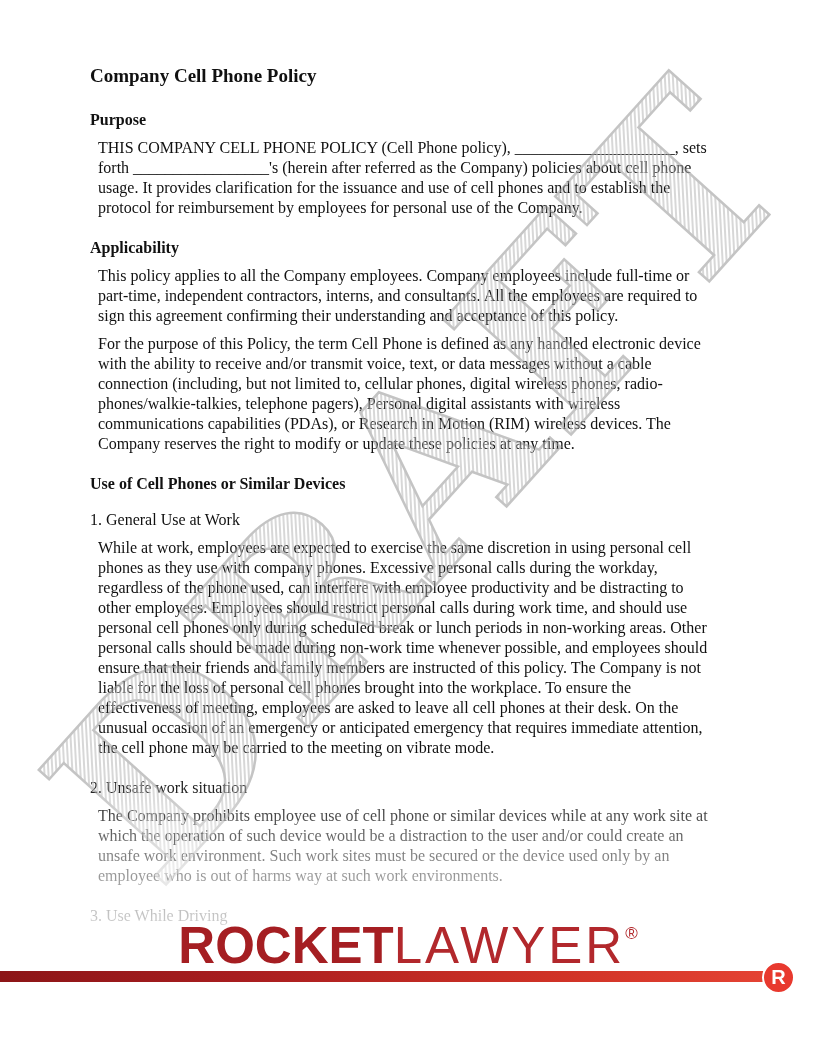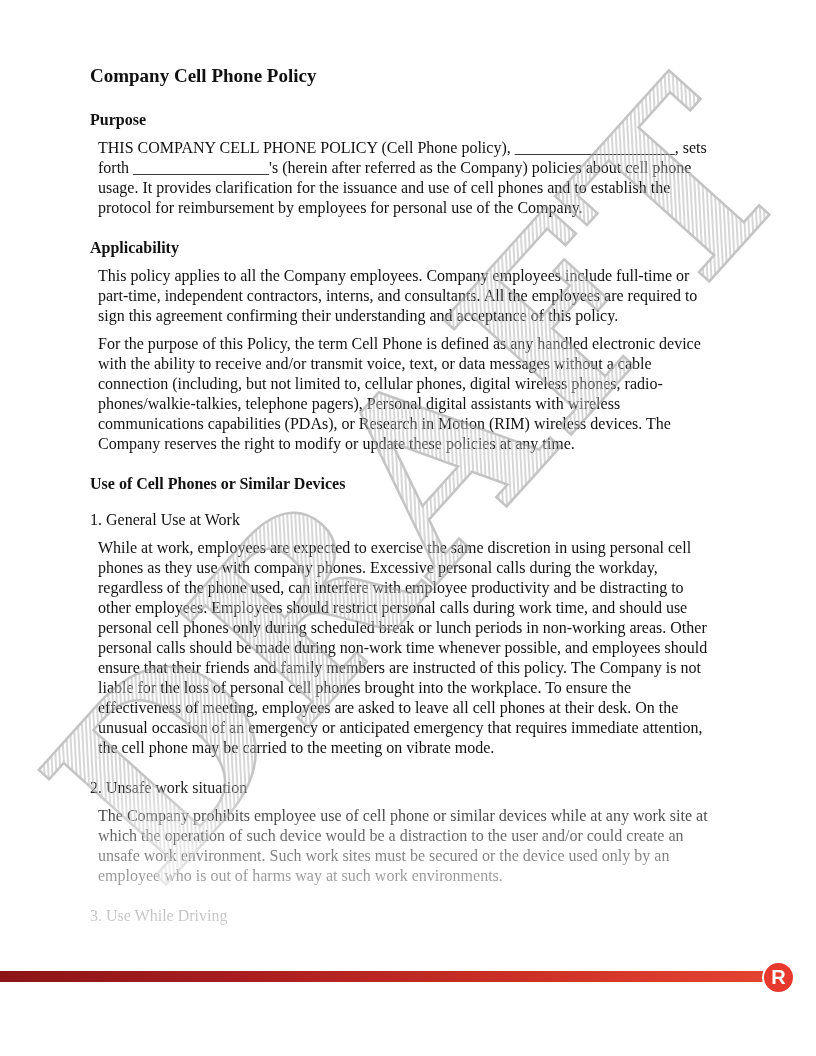--- a/index.html
+++ b/index.html
@@ -172,20 +172,21 @@
     <defs>
       <pattern id="hatch" width="4" height="4" patternUnits="userSpaceOnUse" patternTransform="rotate(45)">
         <line x1="2" y1="0" x2="2" y2="4" stroke="#bdbdbd" stroke-width="2"></line>
       </pattern>
     </defs>
     <text x="420" y="562" text-anchor="middle" font-size="235" font-weight="bold" letter-spacing="8" style="font-family:'DejaVu Serif', serif;" fill="url(#hatch)" stroke="#9e9e9e" stroke-width="2.5" transform="rotate(-48 420 480)">DRAFT</text>
   </svg>
 
   <div class="fade"></div>
 
+  <div class="logo"><span class="rocket">ROCKET</span><span class="lawyer">LAWYER</span><sup class="reg">®</sup></div>
 
   <div class="bar"></div>
   <div class="badge">
       <span>R</span>
     </div>
 
 
 </div>
 
 </body></html>

